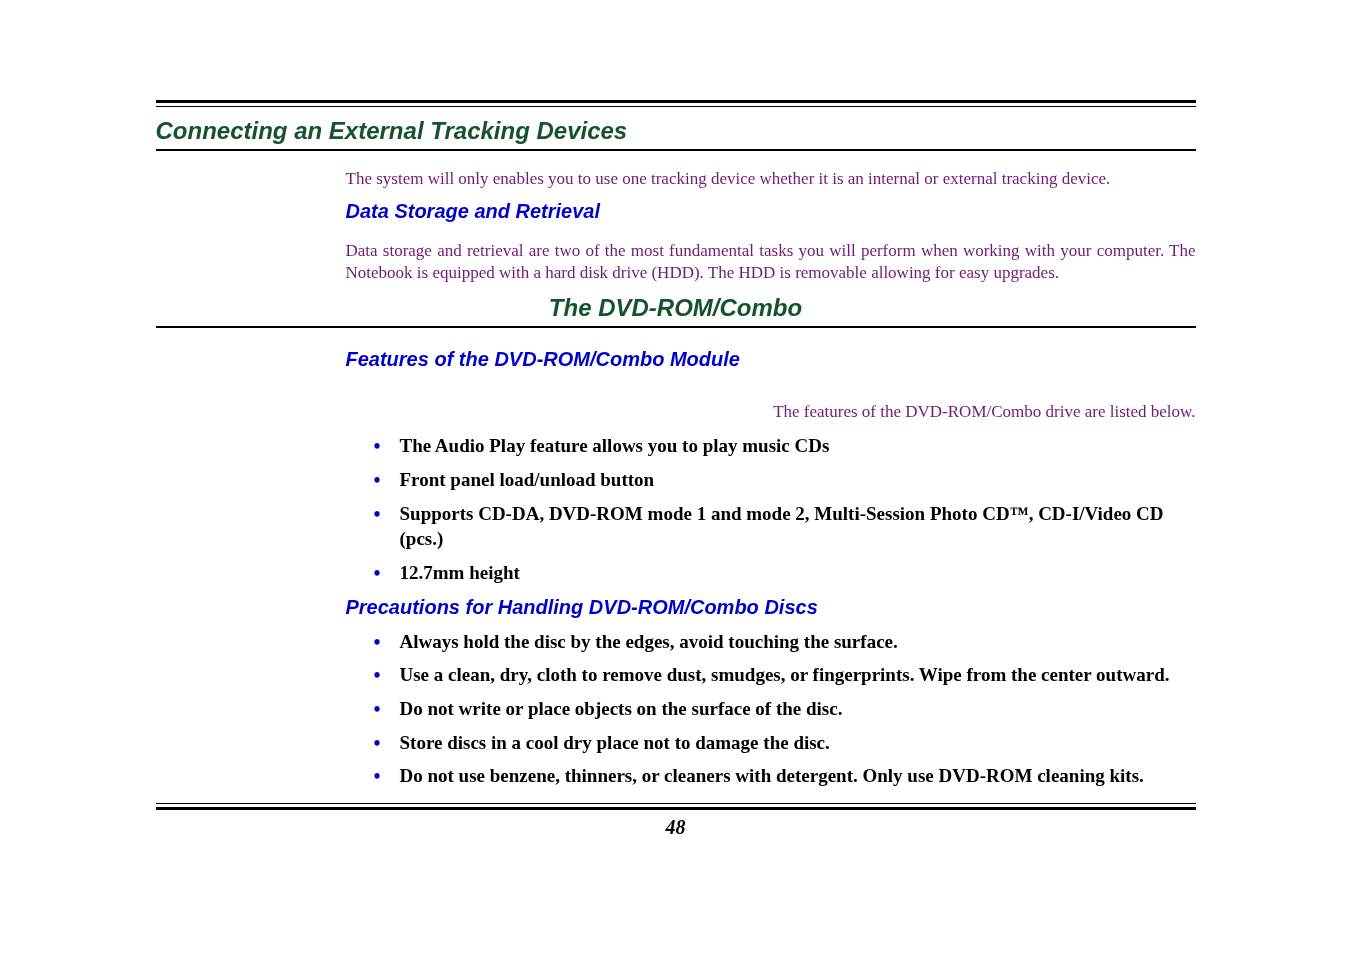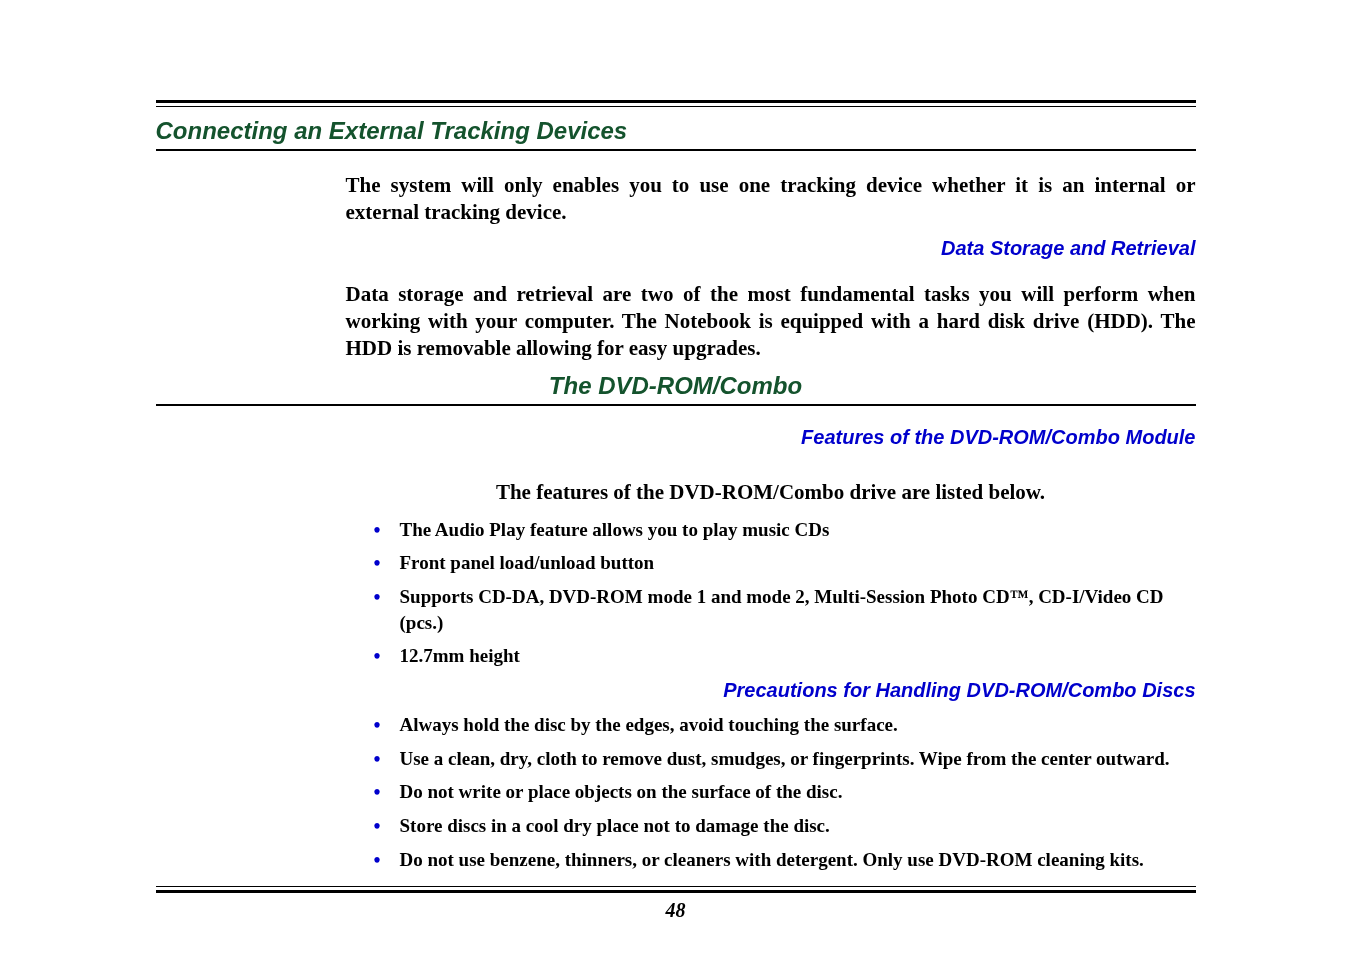--- a/index.html
+++ b/index.html
@@ -29,39 +29,37 @@
     color: #14532d;
     font-size: 24px;
     margin: 8px 0 4px 0;
   }
   .h1-underline {
     border-bottom: 2px solid #000;
     margin-bottom: 14px;
   }
   .body-text {
     font-family: "Times New Roman", Times, serif;
-    font-size: 21px;
-    color: #000000;
+    font-size: 17px;
+    color: #701a75;
     text-align: justify;
     margin-left: 190px;
     margin-right: 0;
     margin-bottom: 10px;
     line-height: 1.3;
-    font-weight: bold;
   }
   .h2 {
     font-family: Arial, Helvetica, sans-serif;
     font-style: italic;
     font-weight: bold;
     color: #0000cc;
     font-size: 20px;
     margin-left: 190px;
     margin-top: 10px;
     margin-bottom: 10px;
-    text-align: right;
   }
   ul.body-list {
     font-family: "Times New Roman", Times, serif;
     font-size: 19px;
     color: #000;
     margin-left: 190px;
     padding-left: 28px;
     margin-top: 6px;
     margin-bottom: 6px;
     list-style: none;
@@ -111,21 +109,21 @@
 
   <div class="h2">Data Storage and Retrieval</div>
 
   <p class="body-text">Data storage and retrieval are two of the most fundamental tasks you will perform when working with your computer.  The Notebook is equipped with a hard disk drive (HDD).  The HDD is removable allowing for easy upgrades.</p>
 
   <div class="h1" style="text-align:center;">The DVD-ROM/Combo</div>
   <div class="h1-underline"></div>
 
   <div class="h2" style="margin-top:20px;">Features of the DVD-ROM/Combo Module</div>
 
-  <p class="body-text" style="text-align:center;margin-top:30px;">The features of the DVD-ROM/Combo drive are listed below.</p>
+  <p class="body-text" style="text-align:right;margin-top:30px;">The features of the DVD-ROM/Combo drive are listed below.</p>
 
   <ul class="body-list">
     <li>The Audio Play feature allows you to play music CDs</li>
     <li>Front panel load/unload button</li>
     <li>Supports CD-DA, DVD-ROM mode 1 and mode 2, Multi-Session Photo CD™, CD-I/Video CD (pcs.)</li>
     <li>12.7mm height</li>
   </ul>
 
   <div class="h2">Precautions for Handling DVD-ROM/Combo Discs</div>
 

